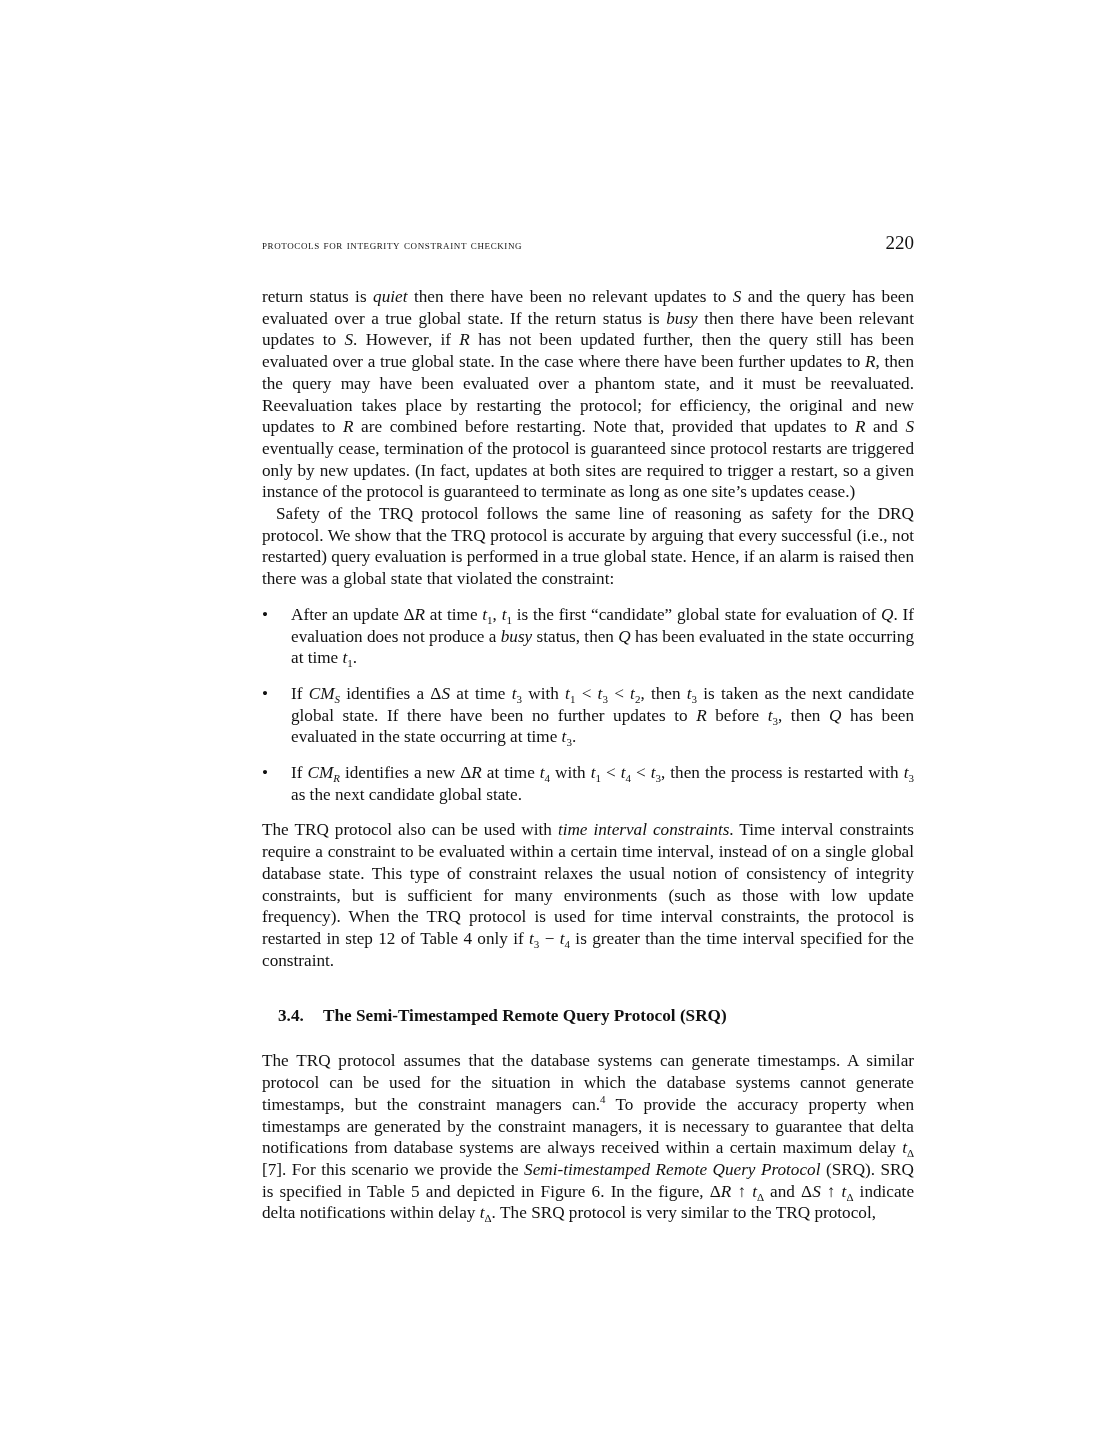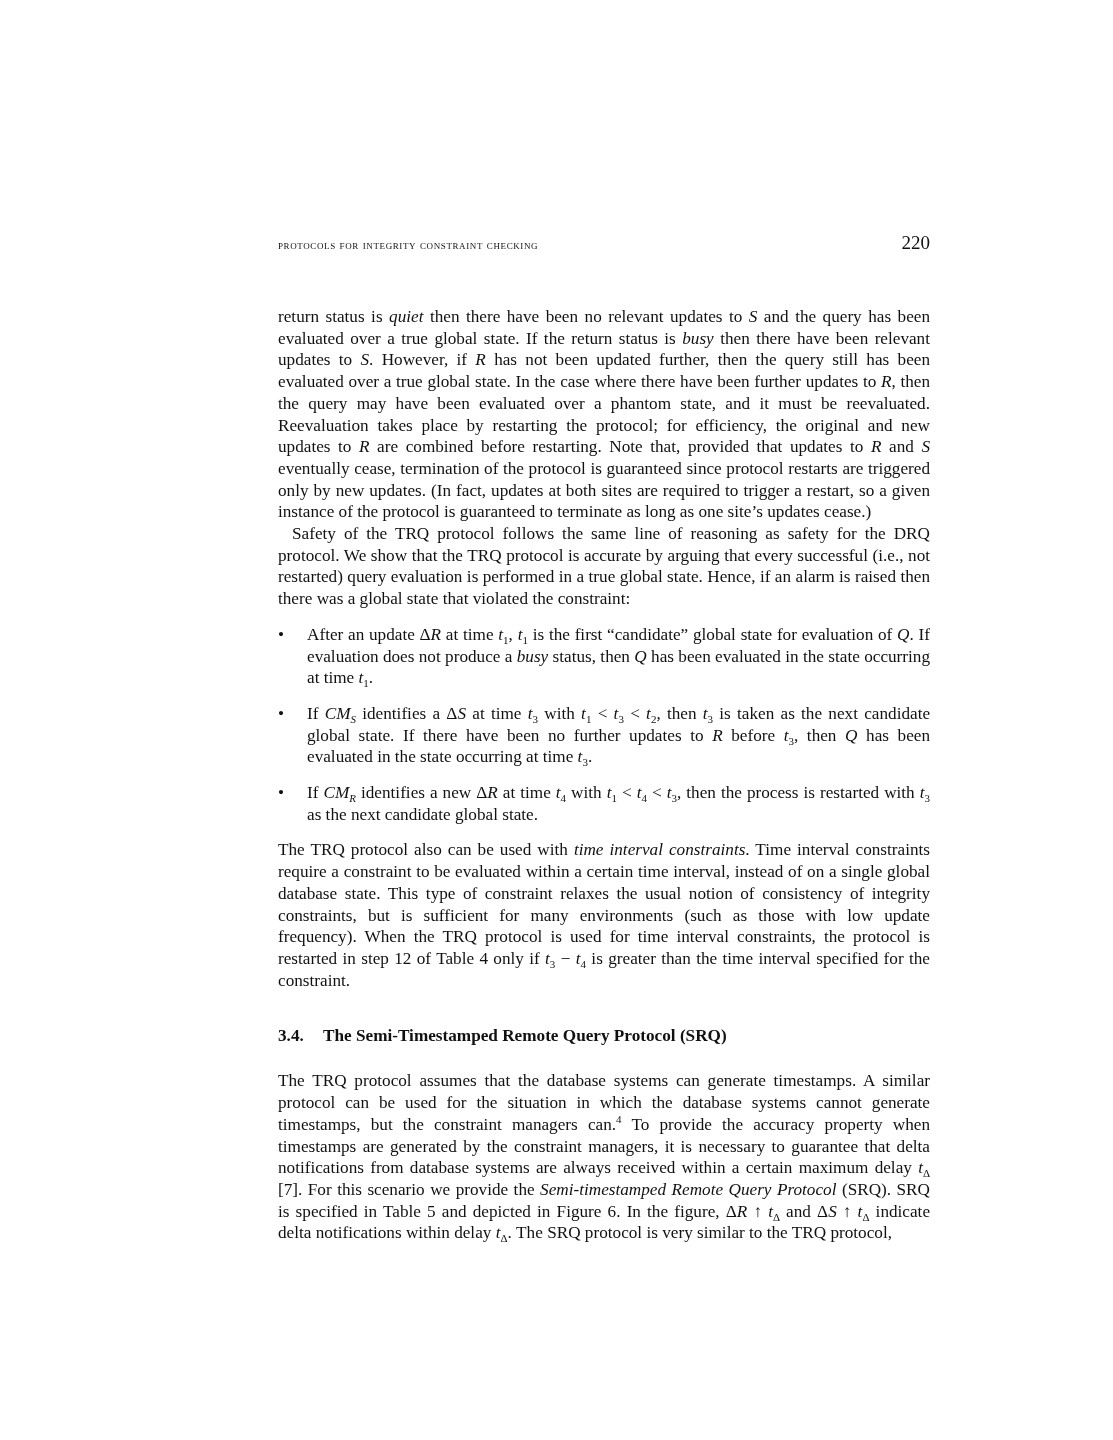--- a/index.html
+++ b/index.html
@@ -1,30 +1,30 @@
 <!DOCTYPE html>
 <html><head>
 <meta charset="utf-8">
 <style>
   html, body { margin: 0; padding: 0; background: #ffffff; }
   body { width: 1113px; height: 1440px; position: relative; overflow: hidden;
          font-family: "Liberation Serif", "DejaVu Serif", serif; color: #111; }
-  .page { position: absolute; left: 278px; top: 232px; width: 652px; }
+  .page { position: absolute; left: 262px; top: 232px; width: 652px; }
   .running-head { display: flex; justify-content: space-between; align-items: baseline; height: 30px; }
   .running-title { font-size: 13px; letter-spacing: 0.6px; font-variant: small-caps; text-transform: lowercase; }
   .running-title::first-letter { }
   .page-number { font-size: 19px; }
   .body-text { font-size: 17.2px; line-height: 21.7px; text-align: justify; margin: 0; }
-  .p1 { margin-top: 44px; }
+  .p1 { margin-top: 24px; }
   .indent { text-indent: 14px; }
   ul.bullets { list-style: none; margin: 14px 0 0 0; padding: 0; }
   ul.bullets li { position: relative; padding-left: 29px; margin-bottom: 14px;
                   font-size: 17.2px; line-height: 21.7px; text-align: justify; }
   ul.bullets li .bullet { position: absolute; left: 0; top: 0; }
-  .section-heading { font-weight: bold; font-size: 17.2px; margin: 35px 0 24px 0; }
+  .section-heading { font-weight: bold; font-size: 17.2px; margin: 35px 0 24px 16px; }
   .section-heading .num { display: inline-block; width: 45px; }
   .m { font-style: italic; }
   sub, sup { font-size: 11px; line-height: 0; }
 </style>
 </head>
 <body>
 
 <div class="page">
   <div class="running-head">
     <span class="running-title">PROTOCOLS FOR INTEGRITY CONSTRAINT CHECKING</span>

